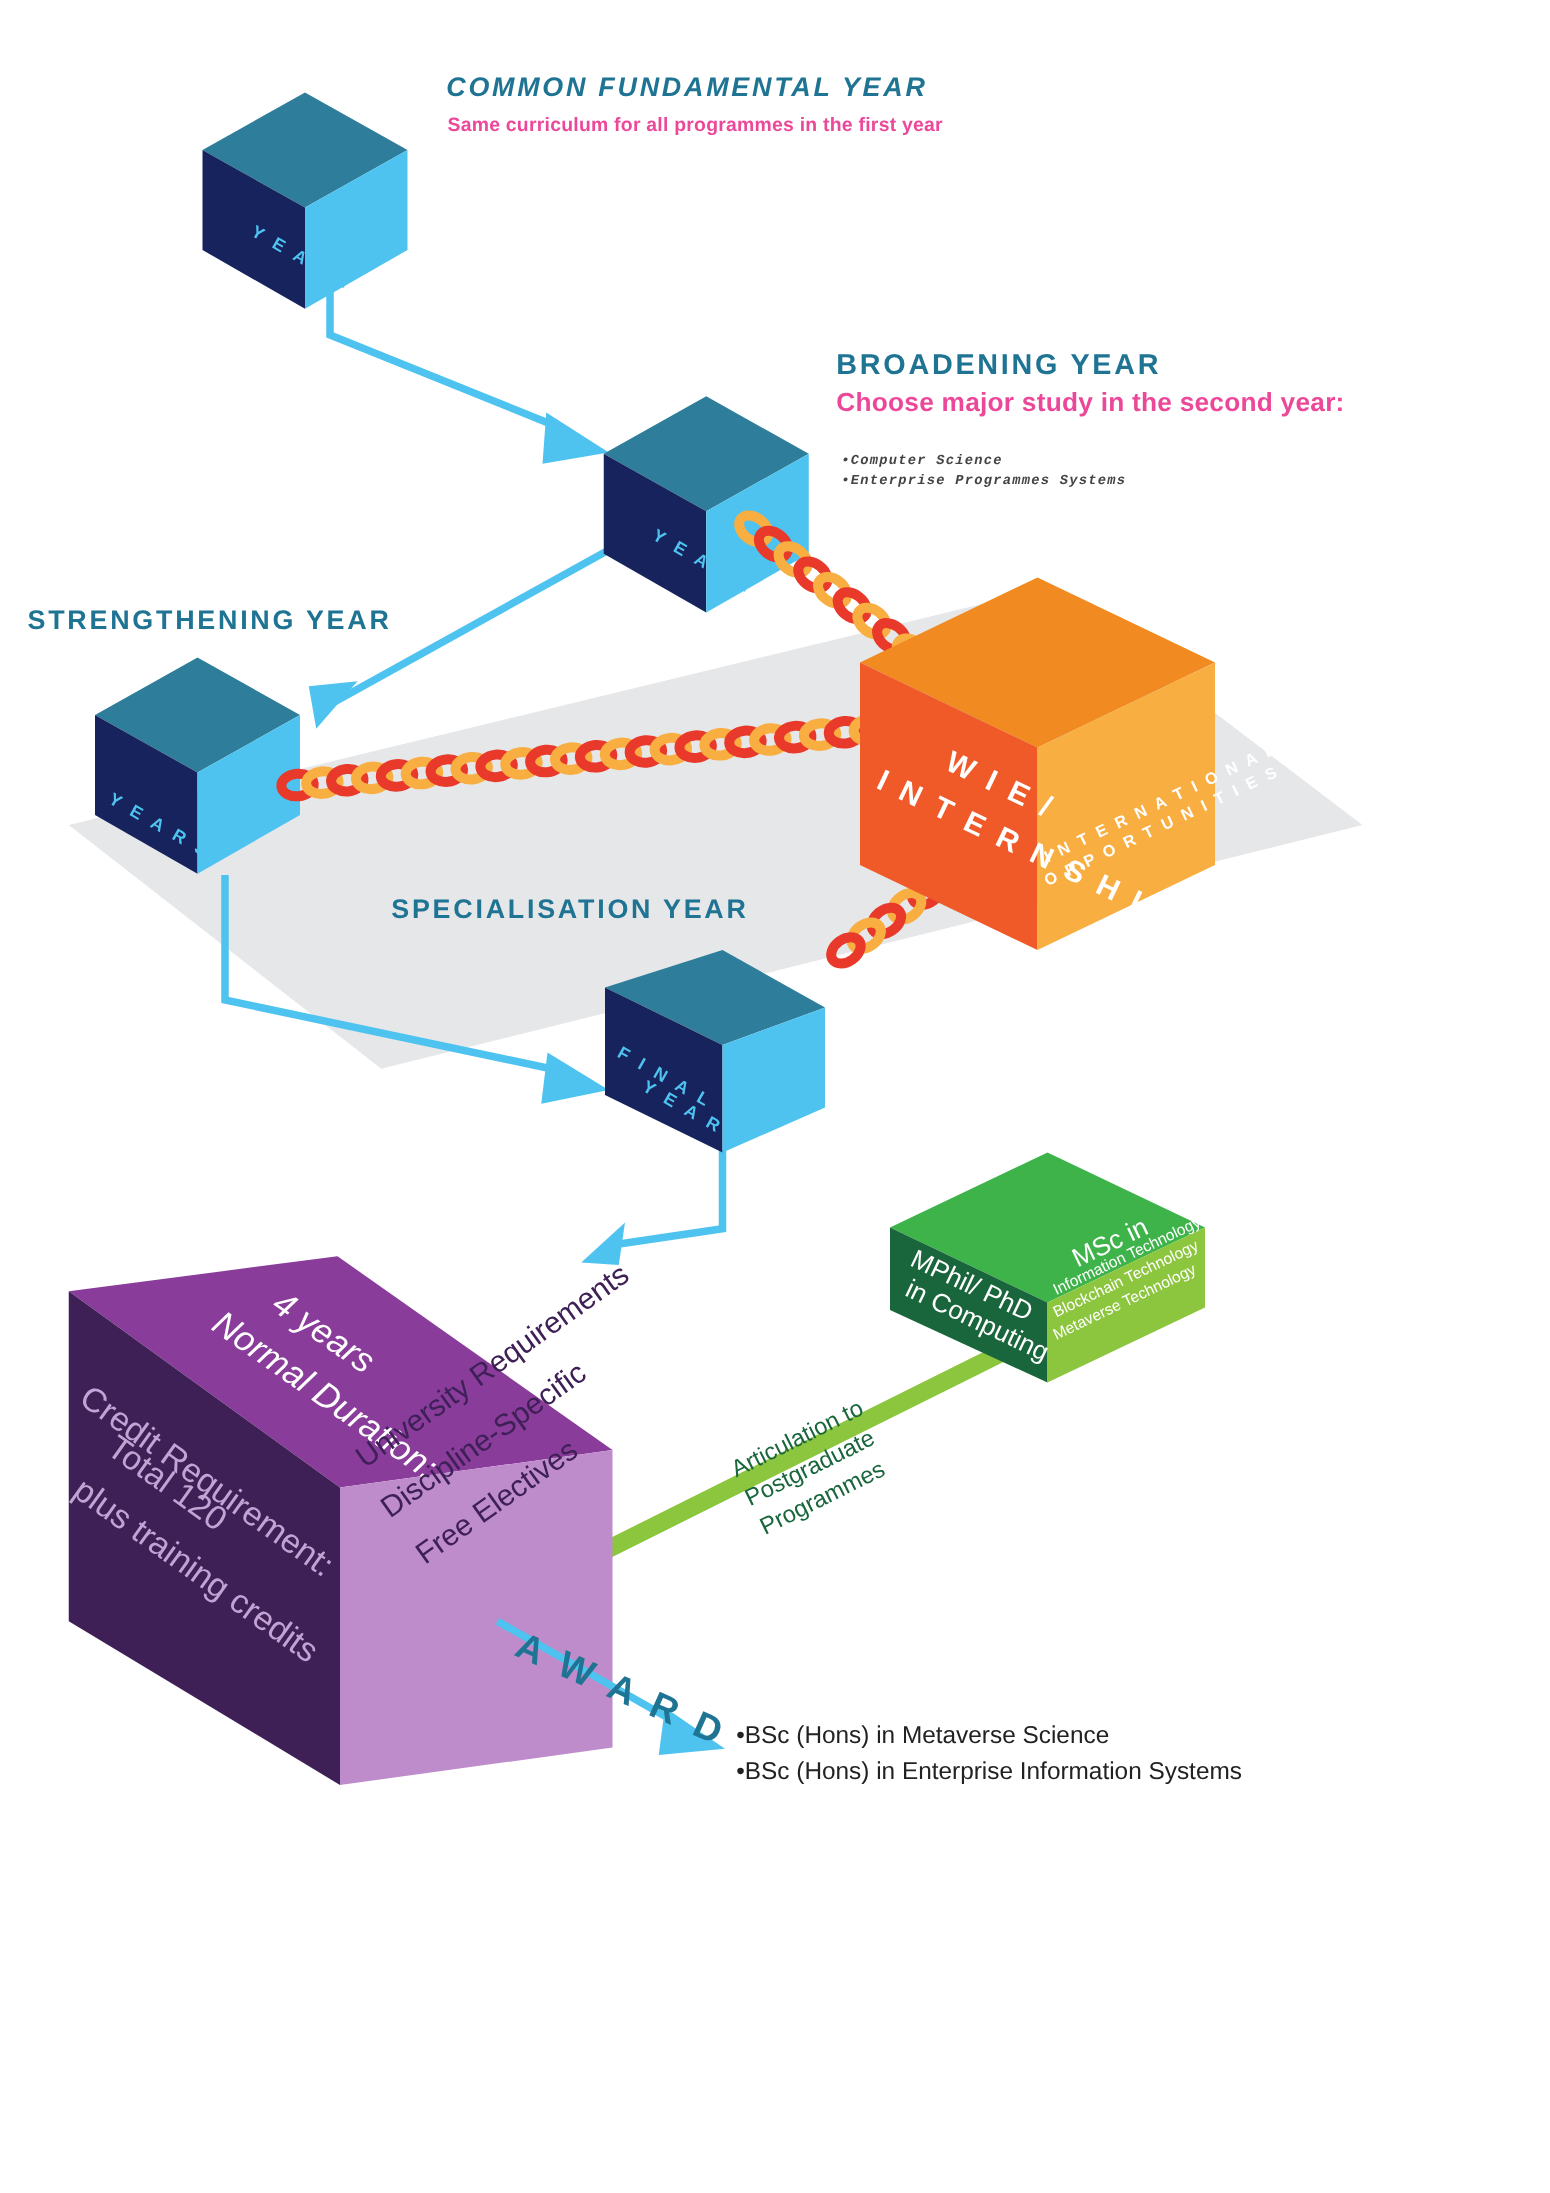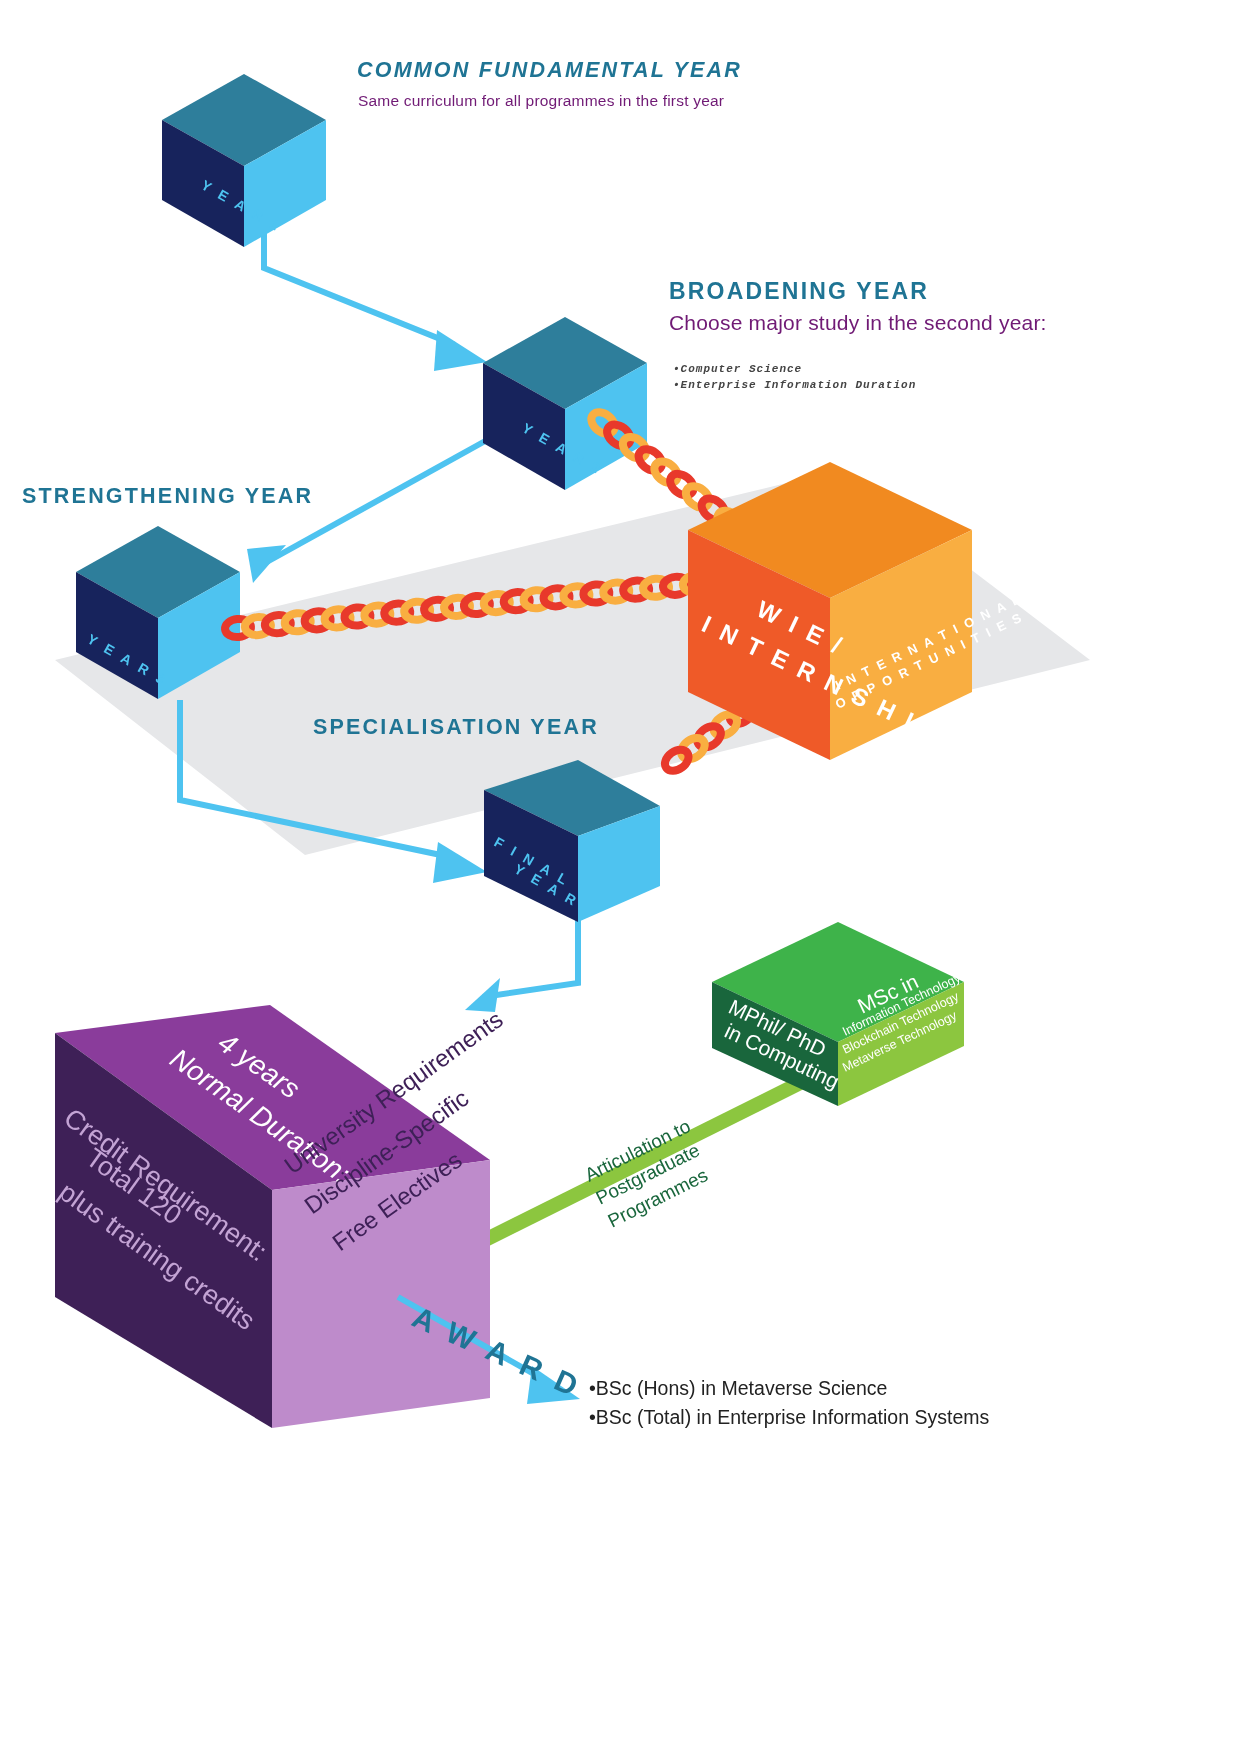--- a/index.html
+++ b/index.html
@@ -2,21 +2,21 @@
 <html><head>
 <meta charset="utf-8">
 <style>
   html,body{margin:0;padding:0;background:#ffffff;}
   body{width:1240px;height:1754px;position:relative;overflow:hidden;
        font-family:"Liberation Sans", sans-serif;}
   #stage{position:absolute;left:0;top:0;width:1240px;height:1754px;}
   svg.layer{position:absolute;left:0;top:0;width:1240px;height:1754px;}
 
   .hdr{position:absolute;font-weight:bold;color:#1F7494;letter-spacing:2.2px;}
-  .sub{position:absolute;font-weight:normal;color:#701a75;letter-spacing:.2px;}
+  .sub{position:absolute;font-weight:bold;color:#ec4899;letter-spacing:.2px;}
   .bullets{position:absolute;color:#444444;font-style:italic;font-weight:bold;
            letter-spacing:1px;line-height:1.42;}
   .awardlist{position:absolute;color:#222222;line-height:1.5;font-size:19.5px;}
   .awardlist div{white-space:nowrap;}
 
   .h-common{left:357px;top:58px;font-size:21.5px;font-style:italic;}
   .s-common{left:358px;top:92px;font-size:15.5px;}
   .h-broad{left:669px;top:278px;font-size:23px;}
   .s-broad{left:669px;top:311px;font-size:21px;}
   .b-broad{left:673px;top:362px;font-size:11px;font-family:Liberation Mono, monospace;}
@@ -201,27 +201,27 @@
     </g>
   </svg>
 
   <div class="hdr h-common">COMMON FUNDAMENTAL YEAR</div>
   <div class="sub s-common">Same curriculum for all programmes in the first year</div>
 
   <div class="hdr h-broad">BROADENING YEAR</div>
   <div class="sub s-broad">Choose major study in the second year:</div>
   <div class="bullets b-broad">
     <div>•Computer Science</div>
-    <div>•Enterprise Information Duration</div>
+    <div>•Enterprise Programmes Systems</div>
   </div>
 
   <div class="hdr h-strength">STRENGTHENING YEAR</div>
 
   <div class="hdr h-spec">SPECIALISATION YEAR</div>
 
   <div class="award-word">A W A R D</div>
 
   <div class="awardlist" style="left:589px;top:1374px;">
     <div>•BSc (Hons) in Metaverse Science</div>
-    <div>•BSc (Total) in Enterprise Information Systems</div>
+    <div>•BSc (Hons) in Enterprise Information Systems</div>
   </div>
 
 </div>
 
 </body></html>

